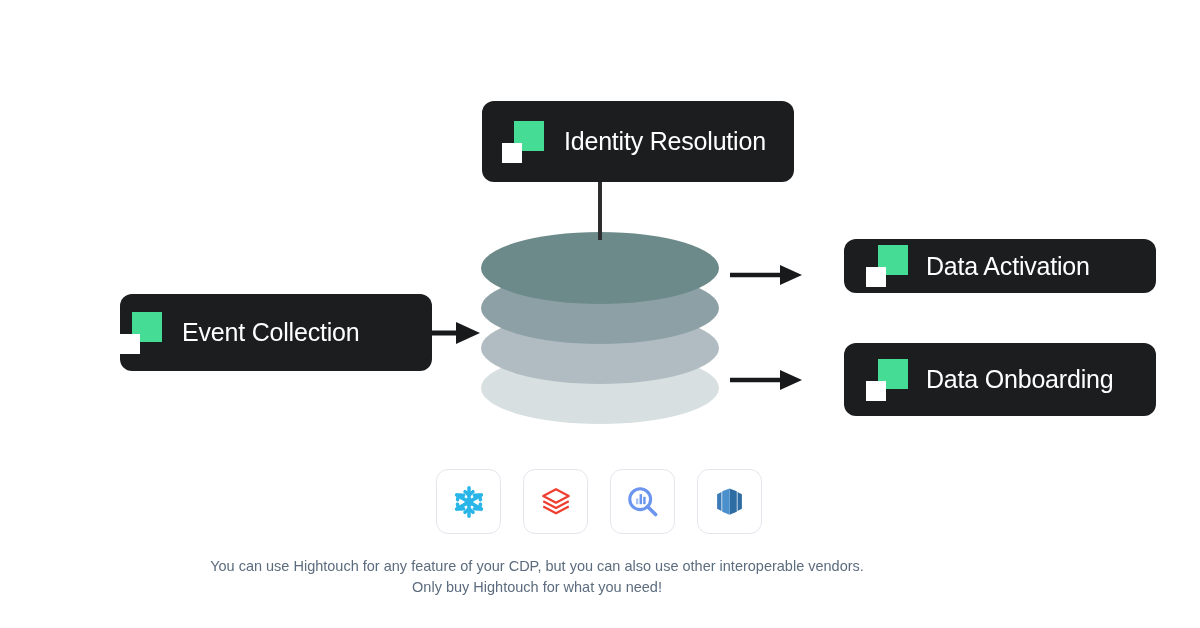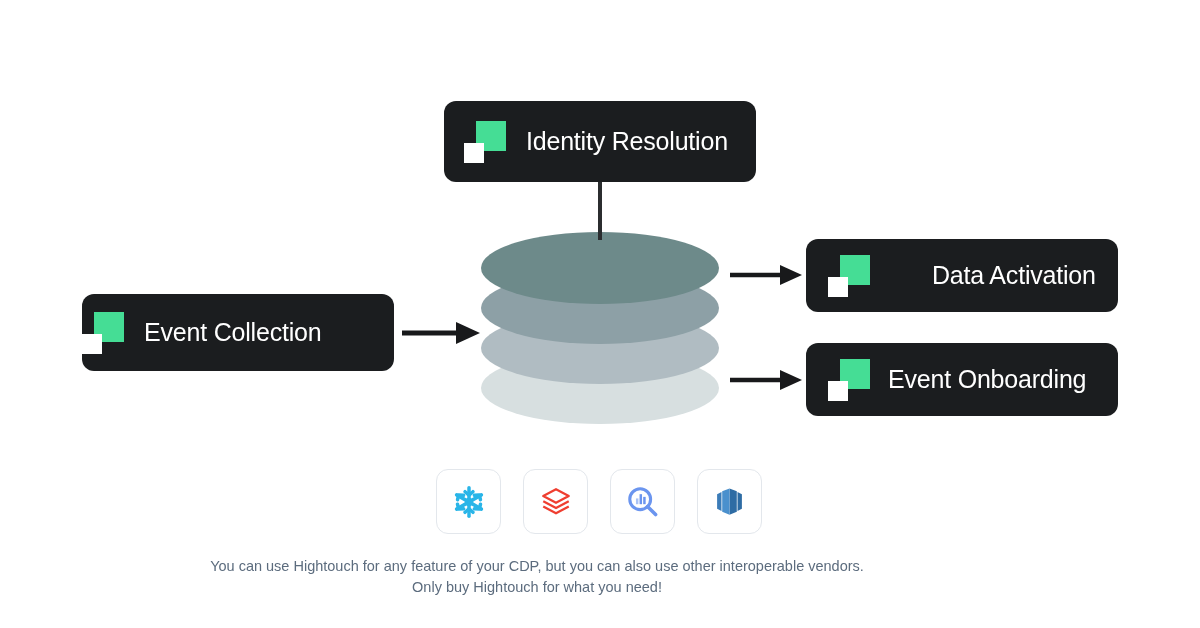--- a/index.html
+++ b/index.html
@@ -20,20 +20,21 @@
   }
 
   
   .node-box {
     position: absolute;
     display: flex;
     align-items: center;
     background: #1b1d1f;
     border-radius: 12px;
     box-sizing: border-box;
+    margin-left: 38px;
   }
   .node-logo {
     position: relative;
     flex: 0 0 auto;
     width: 42px;
     height: 42px;
   }
   .node-logo .sq-green {
     position: absolute;
     left: 12px;
@@ -57,21 +58,21 @@
     letter-spacing: -0.2px;
     white-space: nowrap;
   }
 
   #box-identity   { left: 444px; top: 101px; width: 312px; height: 81px; padding-left: 20px; }
   #box-identity .node-label { margin-left: 20px; }
 
   #box-event      { left: 82px;  top: 294px; width: 312px; height: 77px; }
   #box-event .node-label { margin-left: 20px; }
 
-  #box-activation { left: 806px; top: 239px; width: 312px; height: 73px; padding-left: 22px; gap: 44px; }
+  #box-activation { left: 806px; top: 239px; width: 312px; height: 54px; padding-left: 22px; }
   #box-activation .node-label { margin-left: 18px; }
 
   #box-onboarding { left: 806px; top: 343px; width: 312px; height: 73px; padding-left: 22px; }
   #box-onboarding .node-label { margin-left: 18px; }
 
   
   #data-stack {
     position: absolute;
     left: 481px;
     top: 232px;
@@ -192,21 +193,21 @@
       <div class="sq-white"></div>
     </div>
     <div class="node-label">Data Activation</div>
   </div>
 
   <div class="node-box" id="box-onboarding">
     <div class="node-logo">
       <div class="sq-green"></div>
       <div class="sq-white"></div>
     </div>
-    <div class="node-label">Event Onboarding</div>
+    <div class="node-label">Data Onboarding</div>
   </div>
 
   <div id="vendor-row">
 
     <div class="vendor-tile">
       <svg width="38" height="38" viewBox="0 0 48 48">
         <g stroke="#29b5e8" stroke-width="4.4" stroke-linecap="round" stroke-linejoin="round" fill="none">
           <line x1="24" y1="6" x2="24" y2="42"></line>
           <line x1="8.4" y1="15" x2="39.6" y2="33"></line>
           <line x1="8.4" y1="33" x2="39.6" y2="15"></line>

